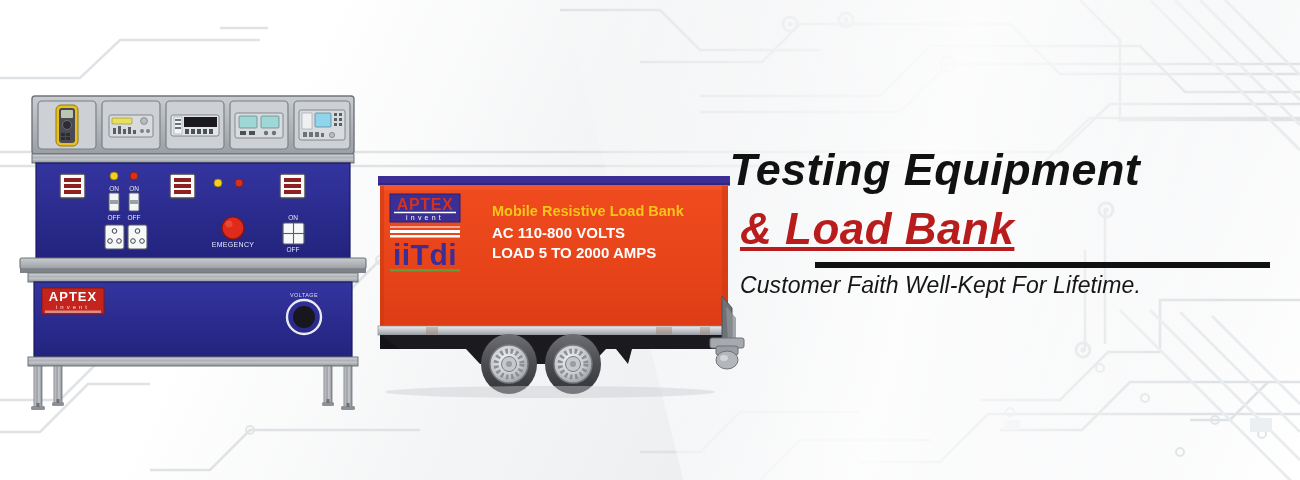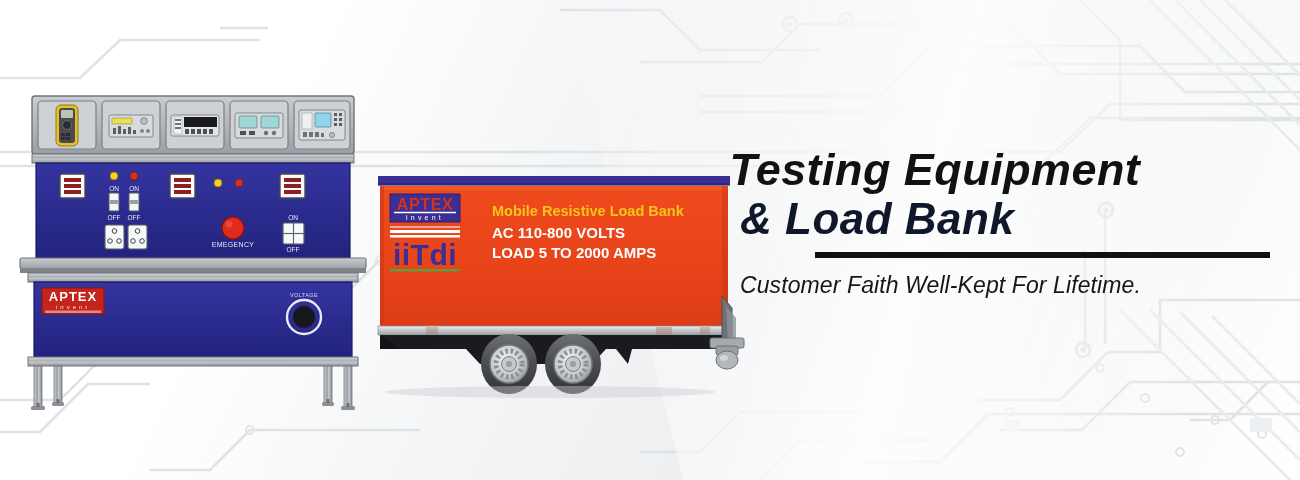--- a/index.html
+++ b/index.html
@@ -24,25 +24,25 @@
 
   
   #headline{position:absolute;left:740px;top:148px;width:530px;text-align:left;}
   .h-line1{
     font-size:44px;font-weight:700;font-style:italic;letter-spacing:.5px;
     color:#111111;line-height:1.02;white-space:nowrap;
     transform:scaleX(1.02);transform-origin:right center;
   }
   .h-line2{
     font-size:44px;font-weight:700;font-style:italic;letter-spacing:.5px;
-    color:#0f172a;line-height:1.02;white-space:nowrap;margin-top:4px;
+    color:#b91c1c;line-height:1.02;white-space:nowrap;margin-top:14px;text-decoration:underline;
   }
   .h-rule{height:6px;background:#111111;margin:10px 0 0 auto;width:455px;}
   .h-tag{
-    font-size:23px;font-style:italic;color:#161616;margin-top:14px;
+    font-size:23px;font-style:italic;color:#161616;margin-top:4px;
     white-space:nowrap;letter-spacing:.1px;
   }
 
   
   .abs{position:absolute;}
 </style>
 </head>
 <body>
 
 <div id="banner">

